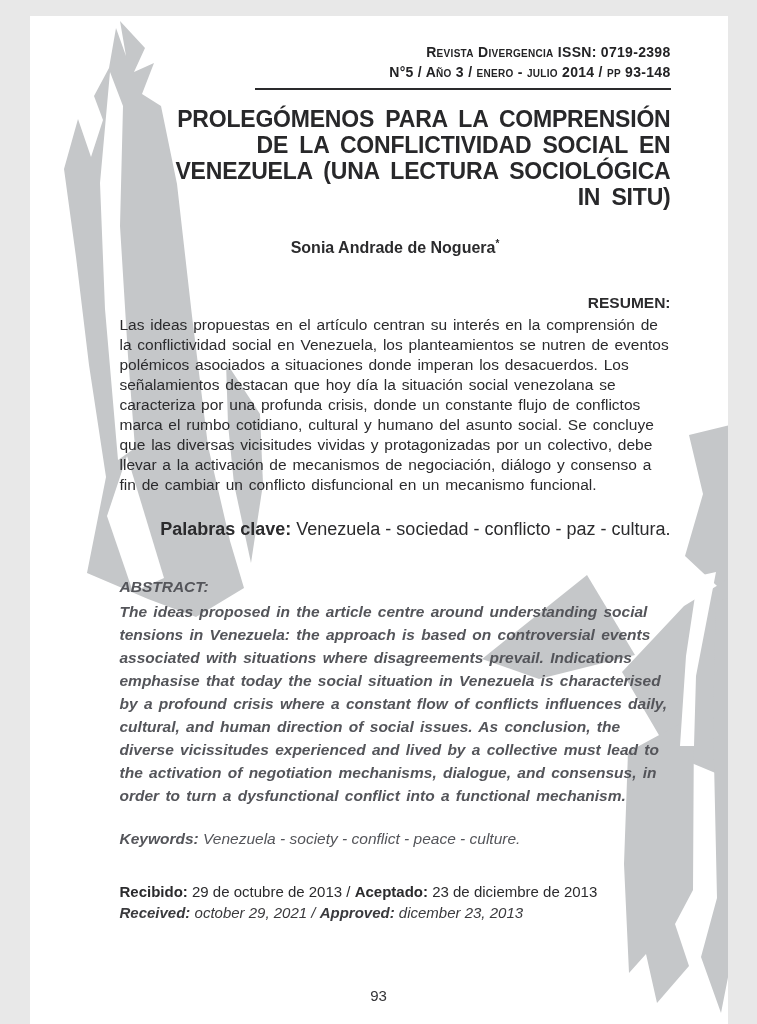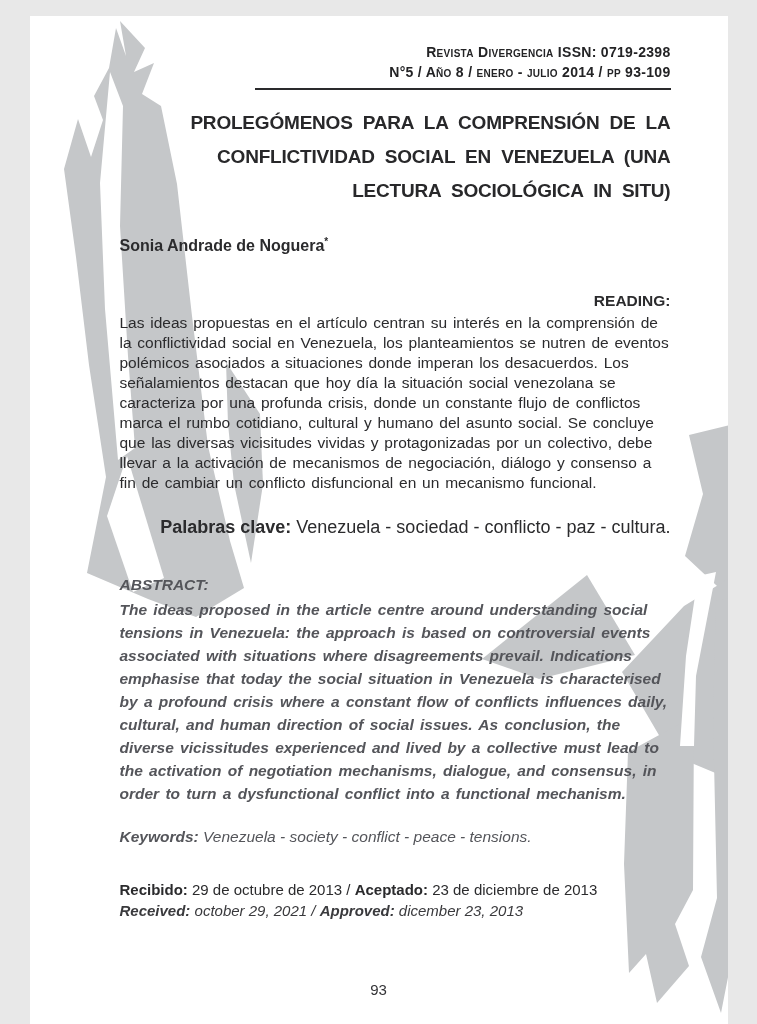--- a/index.html
+++ b/index.html
@@ -38,22 +38,22 @@
     border: none;
     border-top: 2.2px solid #2a2a2c;
     width: 416px;
     margin: 6px 0 0 auto;
   }
 
   
   .title-es {
     margin: 16px 0 0 0;
     padding-left: 55px;
-    font-size: 19px;
-    line-height: 34px;
+    font-size: 23px;
+    line-height: 26px;
     font-weight: bold;
     letter-spacing: -0.2px;
     word-spacing: 5px;
     text-align: right;
     color: #28282a;
   }
   .title-en {
     margin: 28px 0 0 0;
     max-width: 560px;
     font-size: 21px;
@@ -61,21 +61,21 @@
     font-style: italic;
     font-weight: normal;
     word-spacing: 4px;
     letter-spacing: -0.2px;
     text-align: left;
     color: #56575b;
   }
 
   .author-line {
     margin-top: 28px;
-    text-align: left;
+    text-align: center;
     font-weight: bold;
     font-size: 16px;
     color: #2b2b2d;
   }
   .author-line sup { font-size: 10px; }
 
   
   .resumen-heading {
     margin: 34px 0 0 0;
     text-align: right;
@@ -122,21 +122,21 @@
     color: #54555a;
   }
 
   
   .dates-block { margin-top: 33px; font-size: 15px; line-height: 21px; }
   .dates-line-en { font-style: italic; color: #3a3a3d; }
 
   .page-number {
     position: absolute;
     left: 0; right: 0;
-    bottom: 42px;
+    bottom: 36px;
     text-align: center;
     font-size: 15px;
     color: #333336;
     z-index: 1;
   }
 </style>
 </head>
 <body>
 
 <div class="page">
@@ -158,44 +158,44 @@
 
     <polygon fill="#c5c7c9" points="686,585 728,575 724,786 702,826 719,848 710,900 691,997 671,941 687,882 683,700"></polygon>
 
     <polygon fill="#ffffff" points="668,560 686,556 666,660 664,730 650,730 656,640"></polygon>
   </svg>
 
   <div class="content">
 
     <header class="journal-header">
       <div class="journal-line">Revista Divergencia ISSN: 0719-2398</div>
-      <div class="journal-line">N°5 / Año 8 / enero - julio 2014 / pp 93-109</div>
+      <div class="journal-line">N°5 / Año 3 / enero - julio 2014 / pp 93-148</div>
       <hr class="header-rule">
     </header>
 
     <h1 class="title-es">PROLEGÓMENOS PARA LA COMPRENSIÓN DE LA CONFLICTIVIDAD SOCIAL EN VENEZUELA (UNA LECTURA SOCIOLÓGICA IN SITU)</h1>
 
 
     <div class="author-line"><span>Sonia Andrade de Noguera</span><sup>*</sup></div>
 
     <section>
-      <h3 class="resumen-heading">READING:</h3>
+      <h3 class="resumen-heading">RESUMEN:</h3>
       <p class="resumen-body">Las ideas propuestas en el artículo centran su interés en la comprensión de la conflictividad social en Venezuela, los planteamientos se nutren de eventos polémicos asociados a situaciones donde imperan los desacuerdos. Los señalamientos destacan que hoy día la situación social venezolana se caracteriza por una profunda crisis, donde un constante flujo de conflictos marca el rumbo cotidiano, cultural y humano del asunto social. Se concluye que las diversas vicisitudes vividas y protagonizadas por un colectivo, debe llevar a la activación de mecanismos de negociación, diálogo y consenso a fin de cambiar un conflicto disfuncional en un mecanismo funcional.</p>
       <p class="palabras-line">
         <b>Palabras clave:</b>
         <span>Venezuela - sociedad - conflicto - paz - cultura.</span>
       </p>
     </section>
 
     <section>
       <h3 class="abstract-heading">ABSTRACT:</h3>
       <p class="abstract-body">The ideas proposed in the article centre around understanding social tensions in Venezuela: the approach is based on controversial events associated with situations where disagreements prevail. Indications emphasise that today the social situation in Venezuela is characterised by a profound crisis where a constant flow of conflicts influences daily, cultural, and human direction of social issues. As conclusion, the diverse vicissitudes experienced and lived by a collective must lead to the activation of negotiation mechanisms, dialogue, and consensus, in order to turn a dysfunctional conflict into a functional mechanism.</p>
       <p class="keywords-line">
         <b>Keywords:</b>
-        <span>Venezuela - society - conflict - peace - tensions.</span>
+        <span>Venezuela - society - conflict - peace - culture.</span>
       </p>
     </section>
 
     <div class="dates-block">
       <div class="dates-line-es">
         <b>Recibido:</b>
         <span>29 de octubre de 2013</span>
         <span>/</span>
         <b>Aceptado:</b>
         <span>23 de diciembre de 2013</span>

